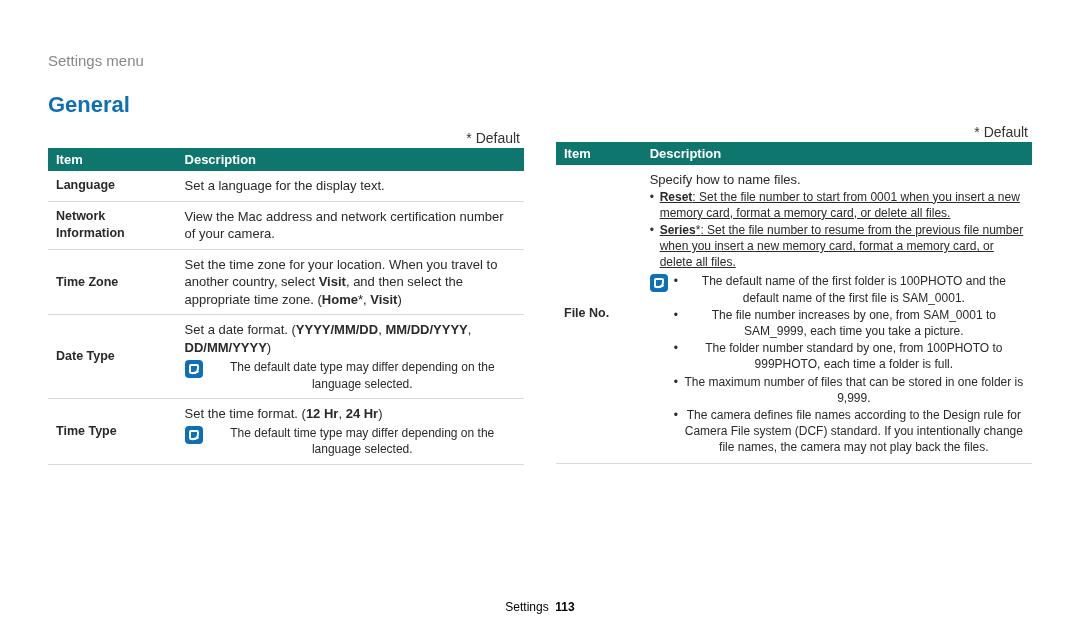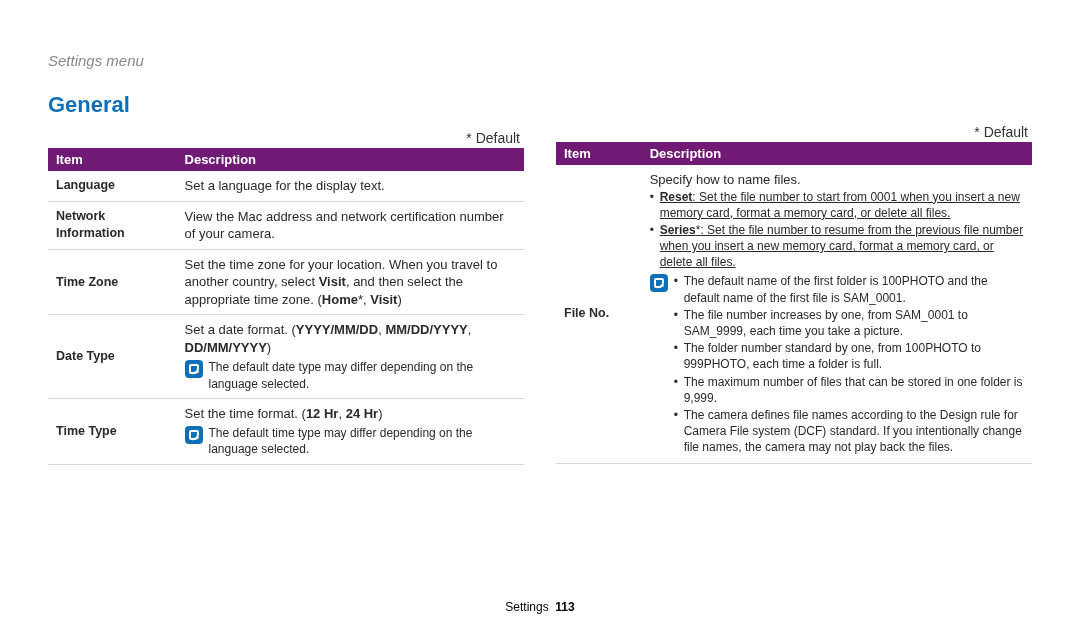--- a/index.html
+++ b/index.html
@@ -15,21 +15,20 @@
     padding: 52px 48px 20px 48px;
     display: flex;
     gap: 32px;
   }
   .breadcrumb {
     position: absolute;
     top: 52px;
     left: 48px;
     font-size: 15px;
     color: #888;
-    font-style: italic;
     font-weight: 300;
   }
   .col {
     flex: 1;
     padding-top: 34px;
   }
   h1.section {
     color: #0d6fb8;
     font-size: 22px;
     font-weight: 600;
@@ -42,21 +41,21 @@
     color: #333;
     margin-bottom: 2px;
     padding-right: 4px;
   }
   table {
     width: 100%;
     border-collapse: collapse;
     font-size: 13px;
   }
   thead th {
-    background: #701a75;
+    background: #0f766e;
     color: #fff;
     text-align: left;
     font-weight: 600;
     padding: 4px 8px;
     font-size: 13px;
   }
   tbody td {
     border-bottom: 1px solid #d9d9d9;
     padding: 6px 8px;
     vertical-align: middle;
@@ -95,21 +94,21 @@
   .note-icon::after {
     content: "";
     position: absolute;
     left: 6px; top: 6px;
     width: 8px; height: 8px;
     border-bottom: 2px solid #fff;
     border-radius: 0 0 4px 0;
     transform: rotate(-10deg);
     box-sizing: border-box;
   }
-  .note-text { font-size: 12px; }
+  .note-text { font-size: 12px; text-align: center; }
   ul.inner {
     list-style: none;
     margin: 0;
     padding: 0;
     text-decoration: underline;
   }
   ul.inner > li {
     font-size: 12px;
     line-height: 1.35;
     padding-left: 10px;

